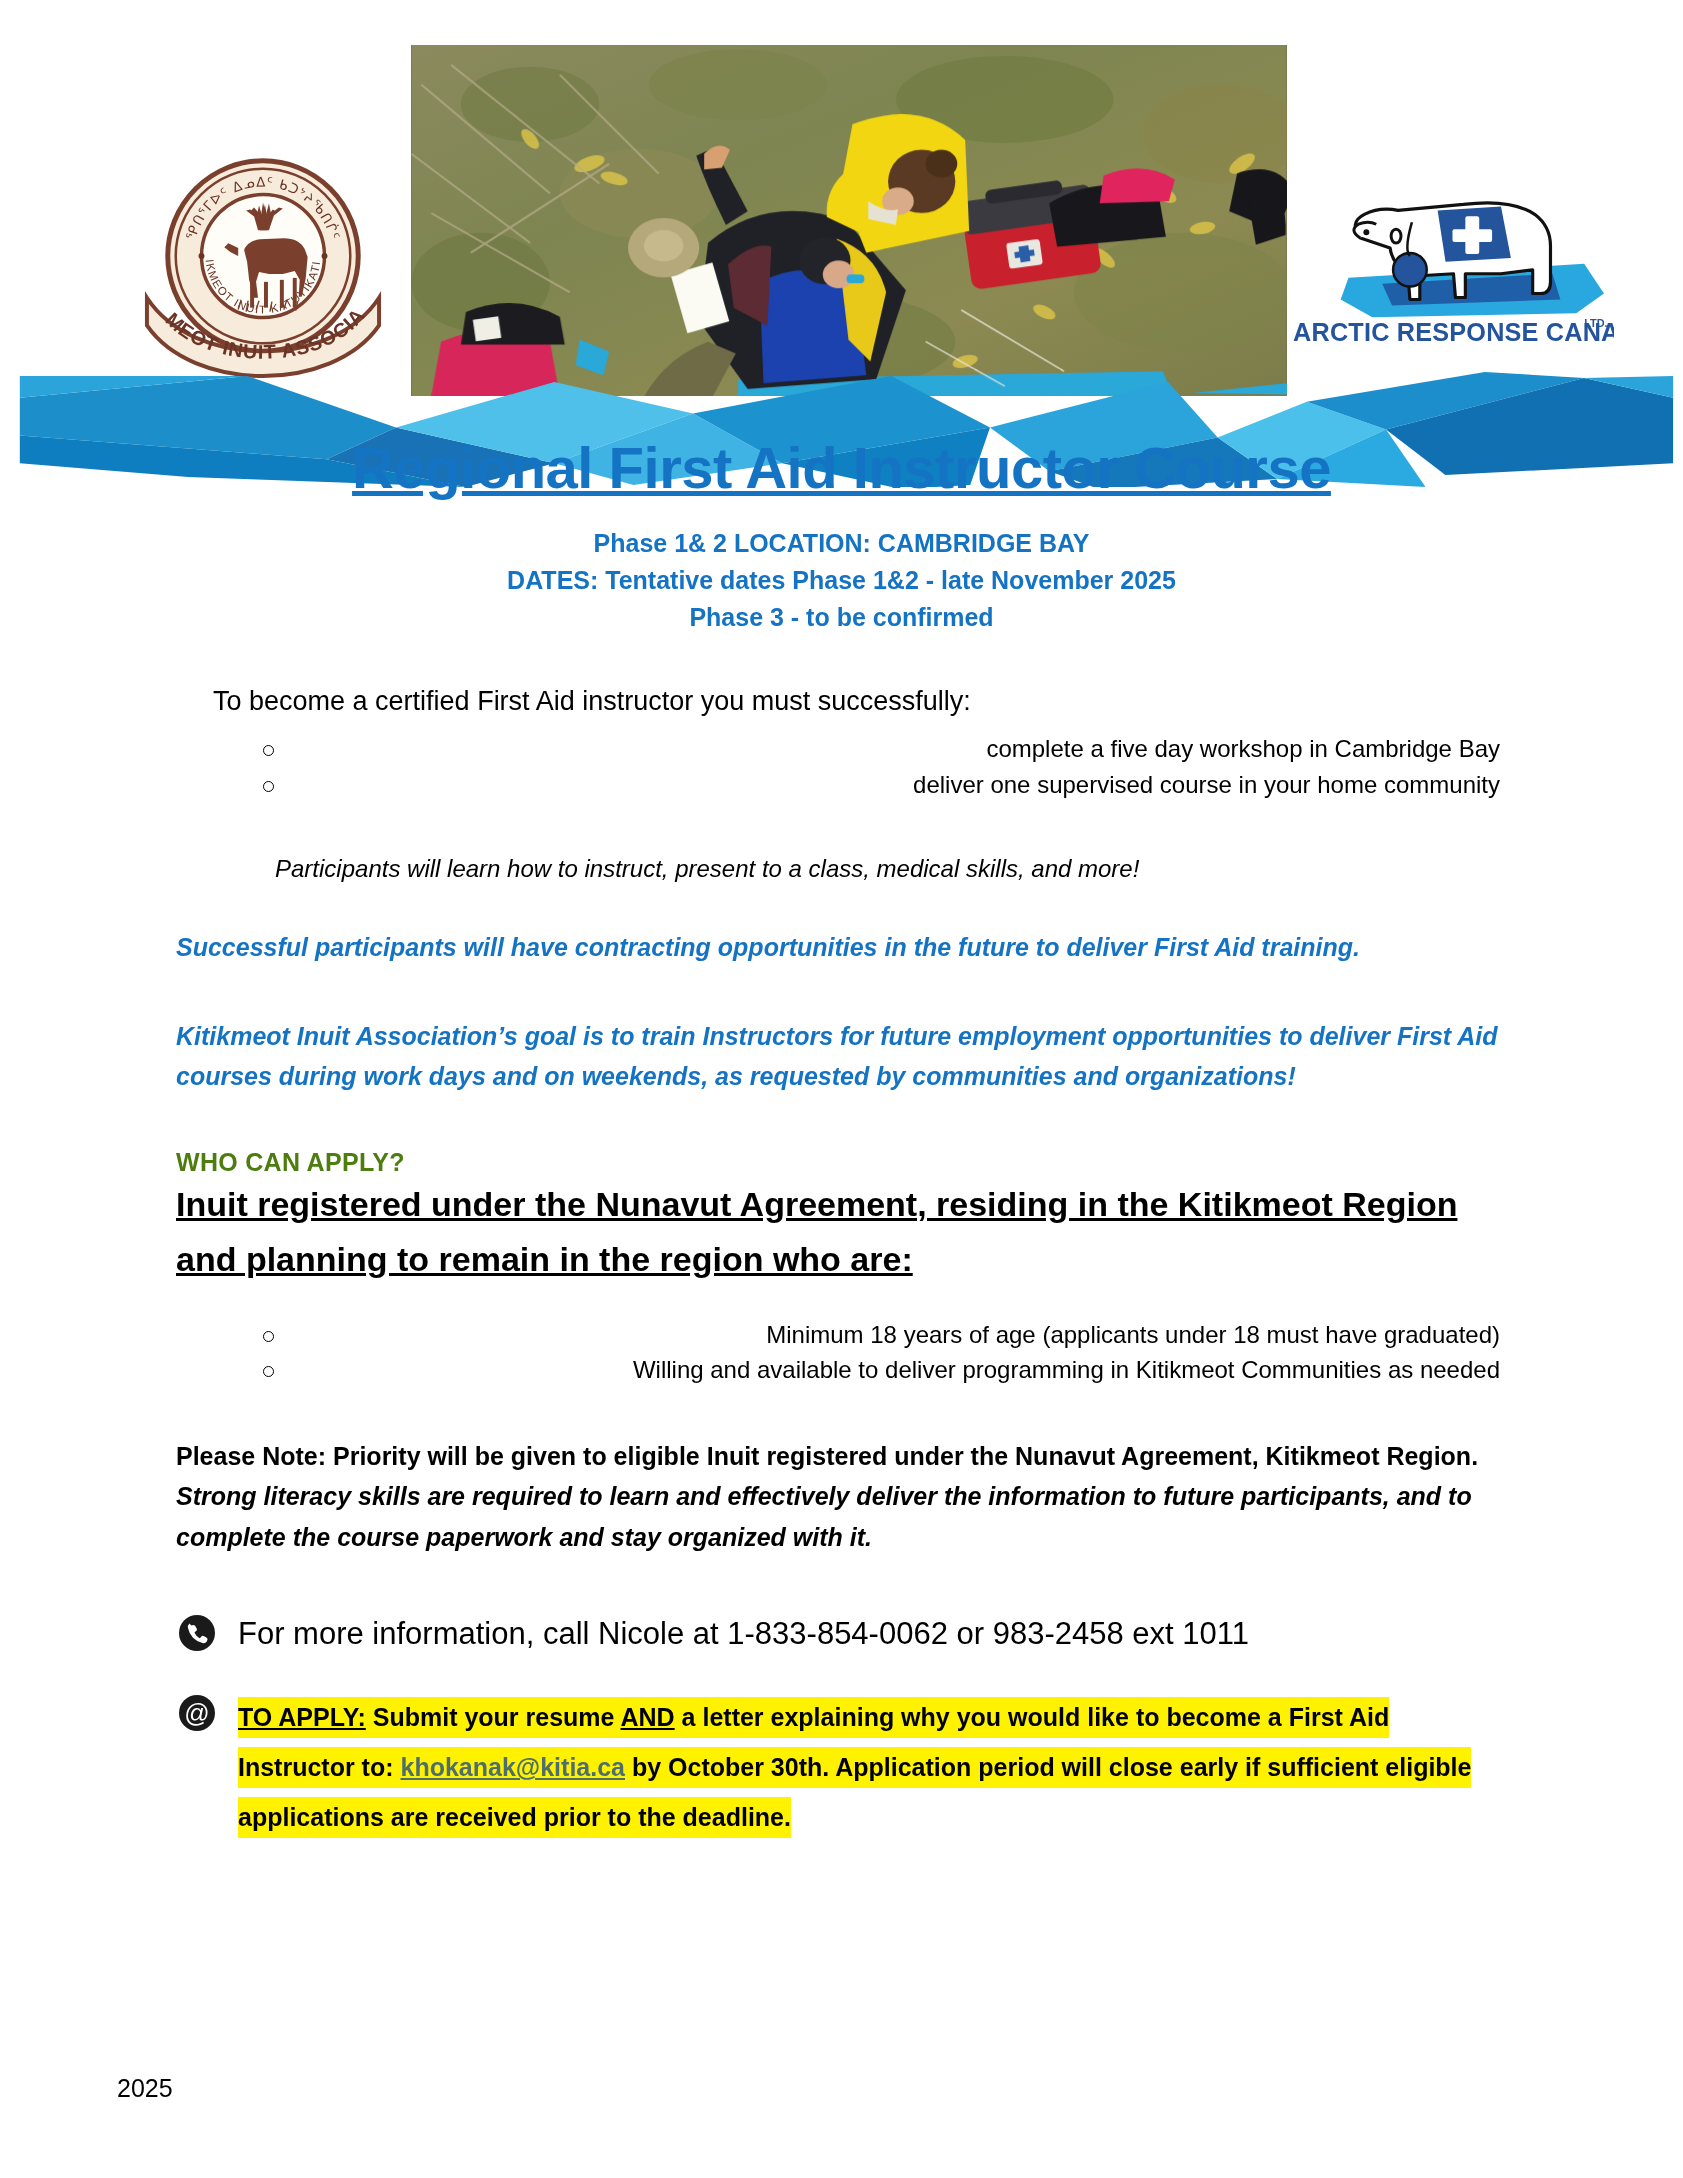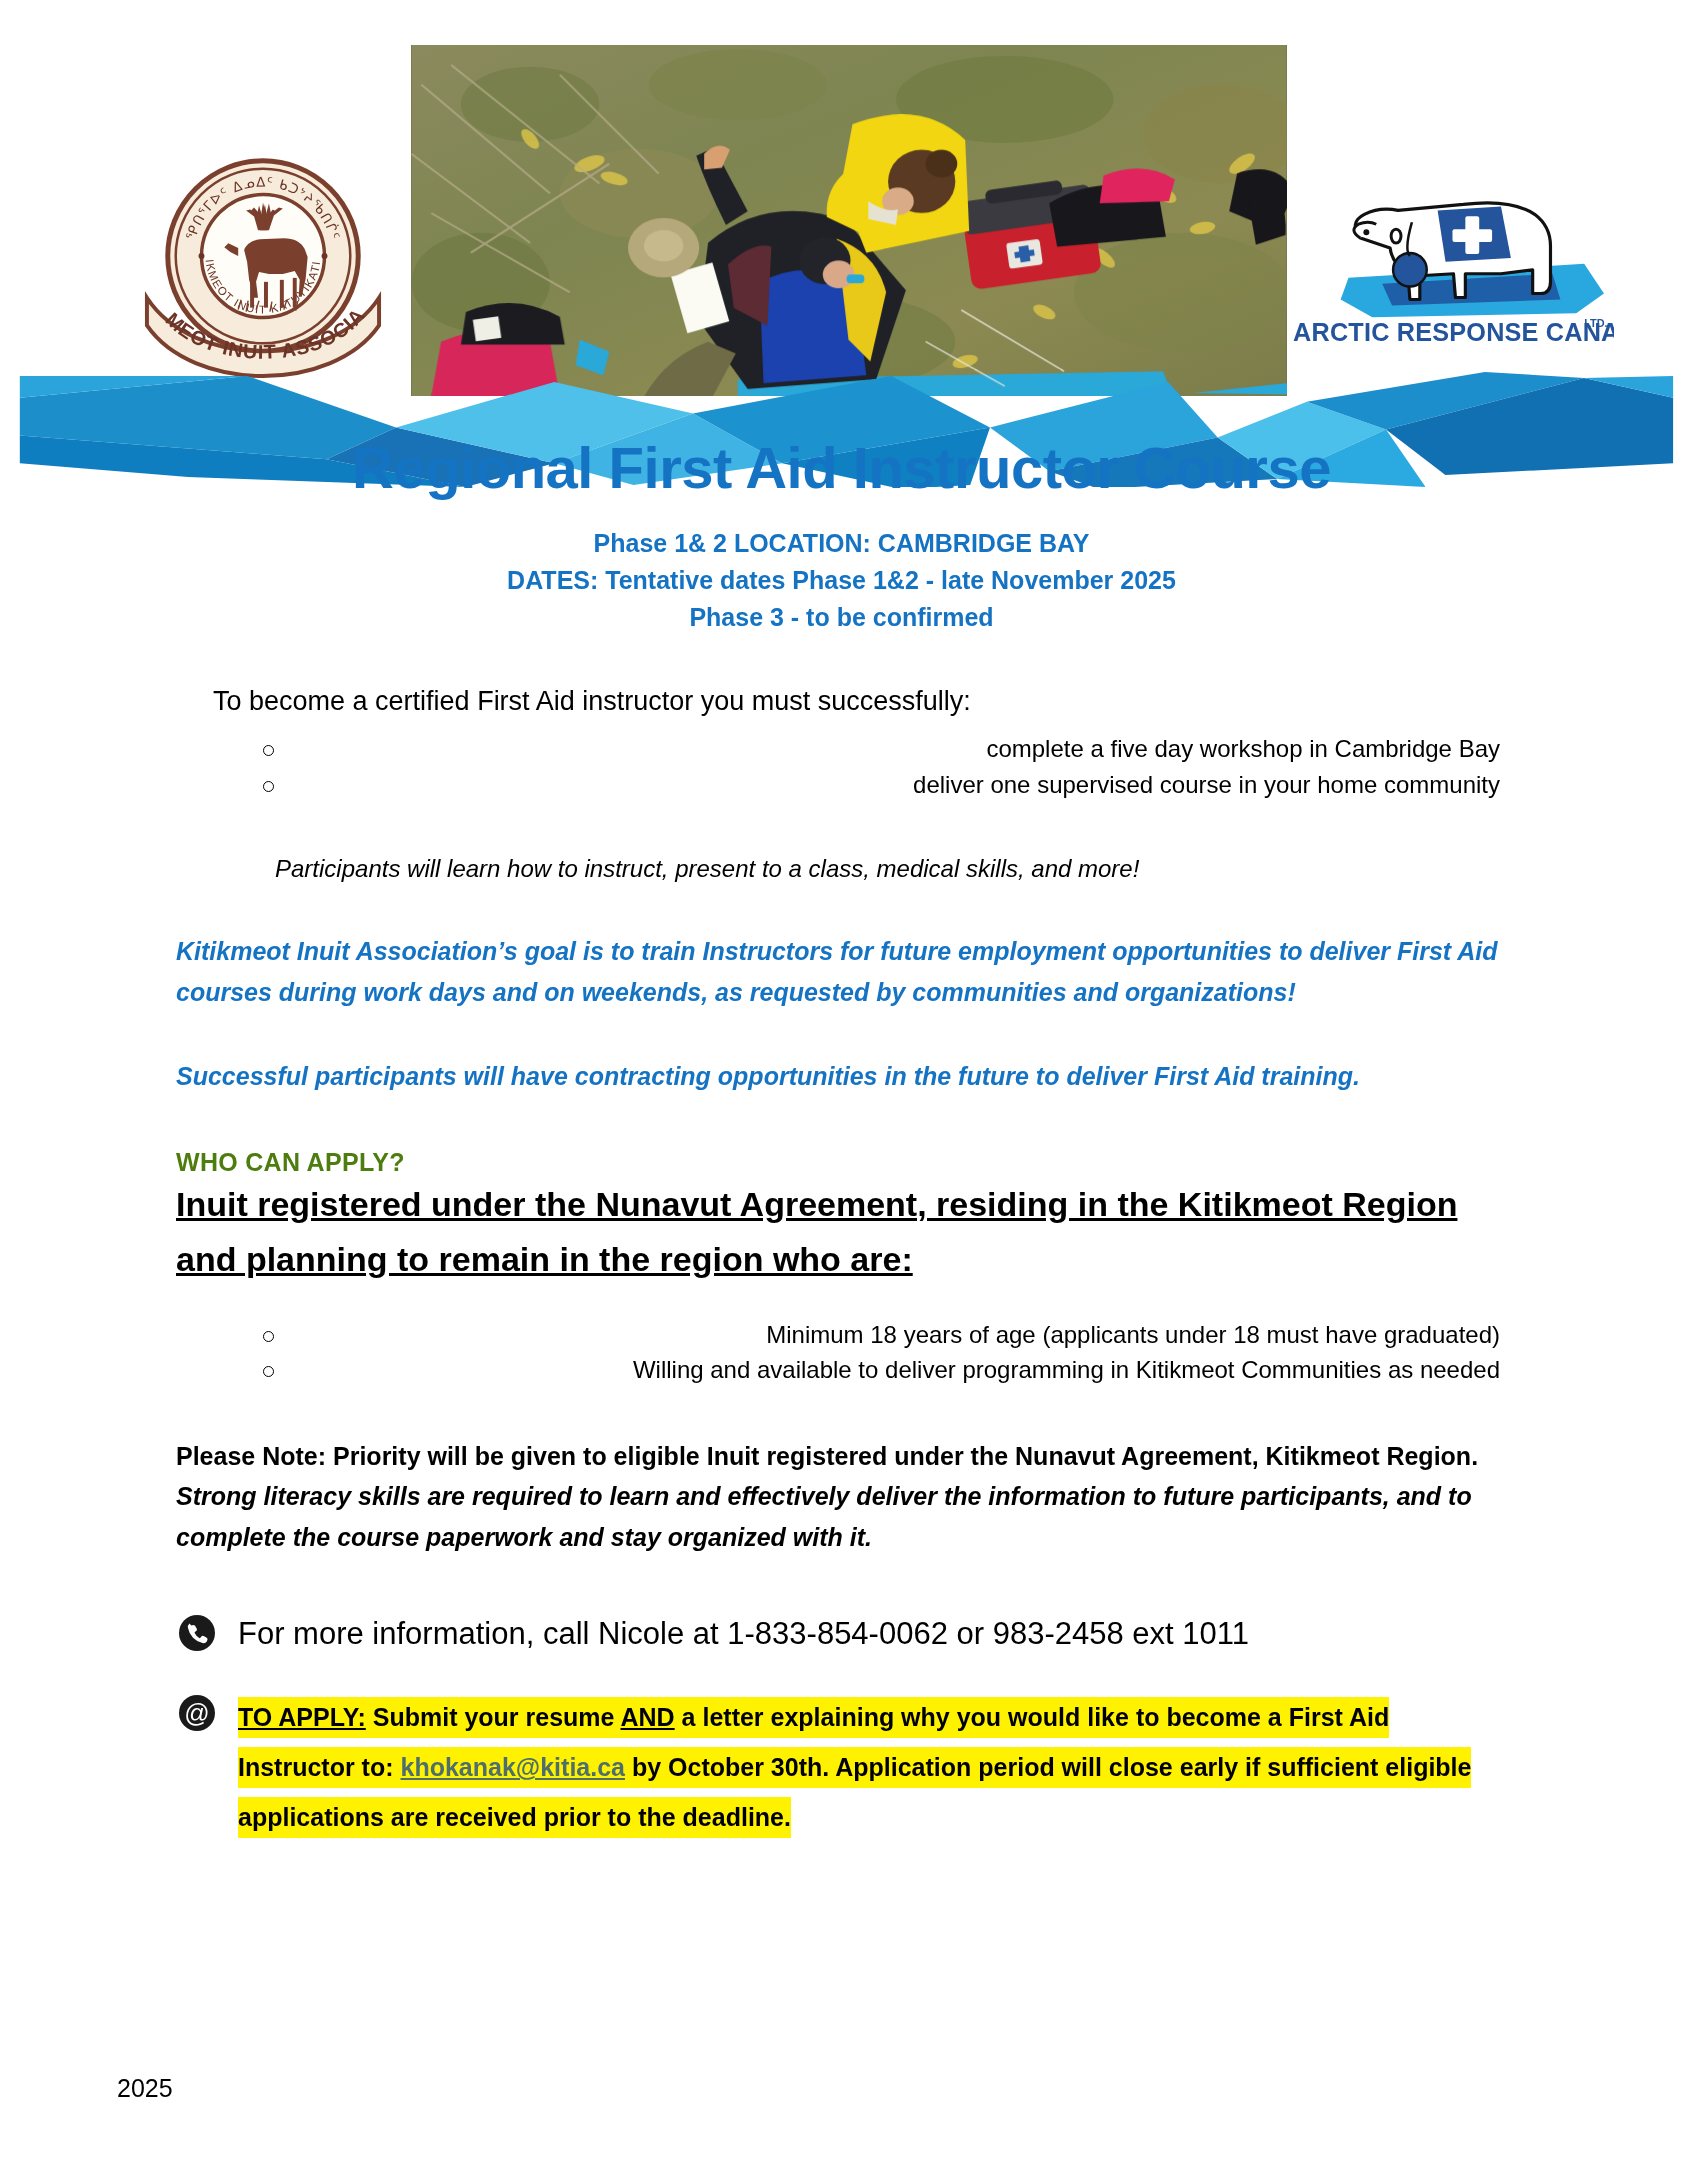--- a/index.html
+++ b/index.html
@@ -62,20 +62,21 @@
 
   
   .title {
     position: relative;
     text-align: center;
     font-size: 58px;
     font-weight: bold;
     color: #1573C4;
     letter-spacing: -0.5px;
     margin-top: 18px;
+    text-decoration: underline;
   }
   .subtitle-block {
     text-align: center;
     color: #1573C4;
     font-weight: bold;
     font-size: 25px;
     line-height: 1.47;
     margin-top: 24px;
   }
 
@@ -416,22 +417,22 @@
 
     <div class="lead">To become a certified First Aid instructor you must successfully:</div>
 
     <ul class="circ">
       <li>complete a five day workshop in Cambridge Bay</li>
       <li>deliver one supervised course in your home community</li>
     </ul>
 
     <div class="italic-note">Participants will learn how to instruct, present to a class, medical skills, and more!</div>
 
+    <div class="blue-para second">Successful participants will have contracting opportunities in the future to deliver First Aid training.</div>
     <div class="blue-para">Kitikmeot Inuit Association’s goal is to train Instructors for future employment opportunities to deliver  First Aid courses during work days and on weekends, as requested  by communities  and organizations!</div>
-    <div class="blue-para second">Successful participants will have contracting opportunities in the future to deliver First Aid training.</div>
 
     <div class="who-head">WHO CAN APPLY?</div>
     <div class="who-body">Inuit registered under the Nunavut Agreement, residing in the Kitikmeot Region and planning to remain in the region who are:</div>
 
     <ul class="circ who">
       <li>Minimum 18 years of age (applicants under 18 must have graduated)</li>
       <li>Willing and available to deliver programming in Kitikmeot Communities as needed</li>
     </ul>
 
     <div class="note"><span>Please Note: Priority will be given to eligible  Inuit registered under the Nunavut Agreement, Kitikmeot Region. </span><span class="it">Strong literacy skills are required to learn and effectively deliver the information to future participants, and to complete the course paperwork and stay organized with it.</span></div>

